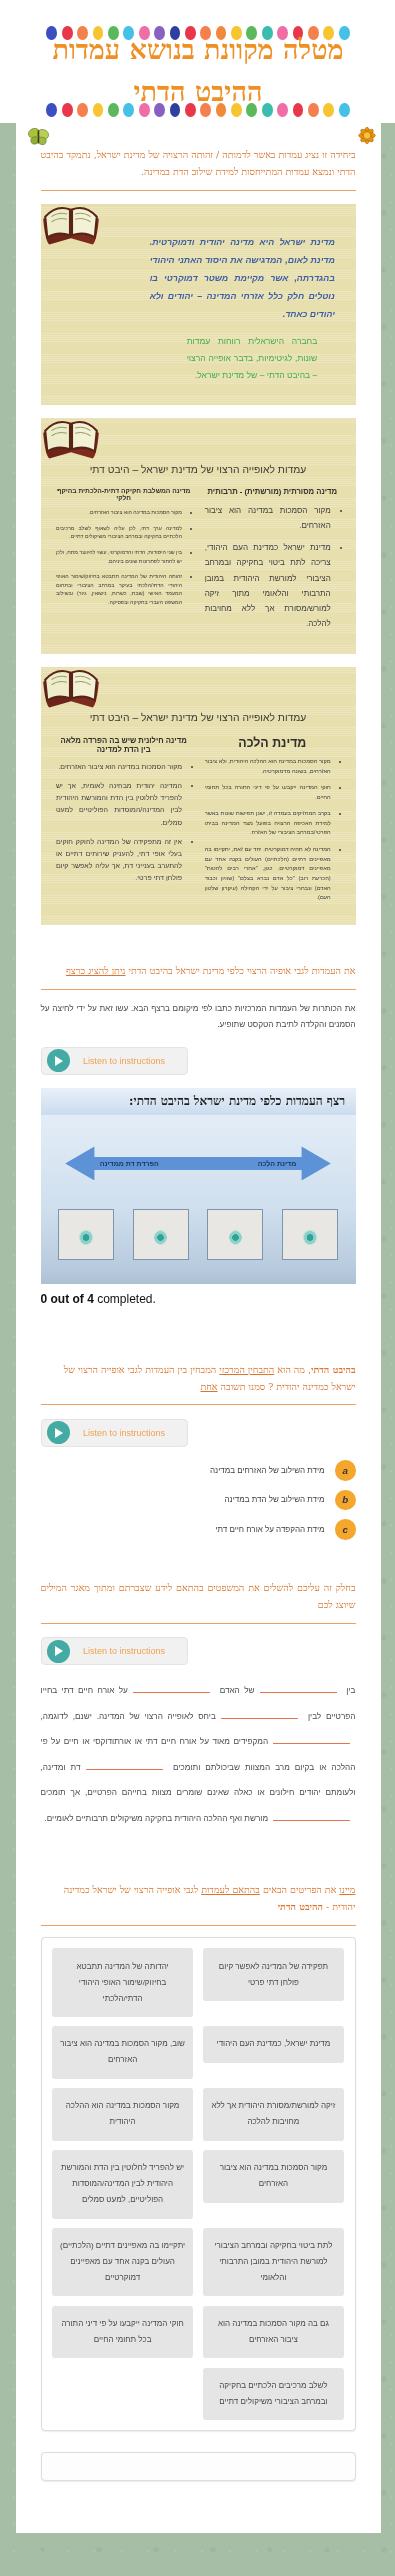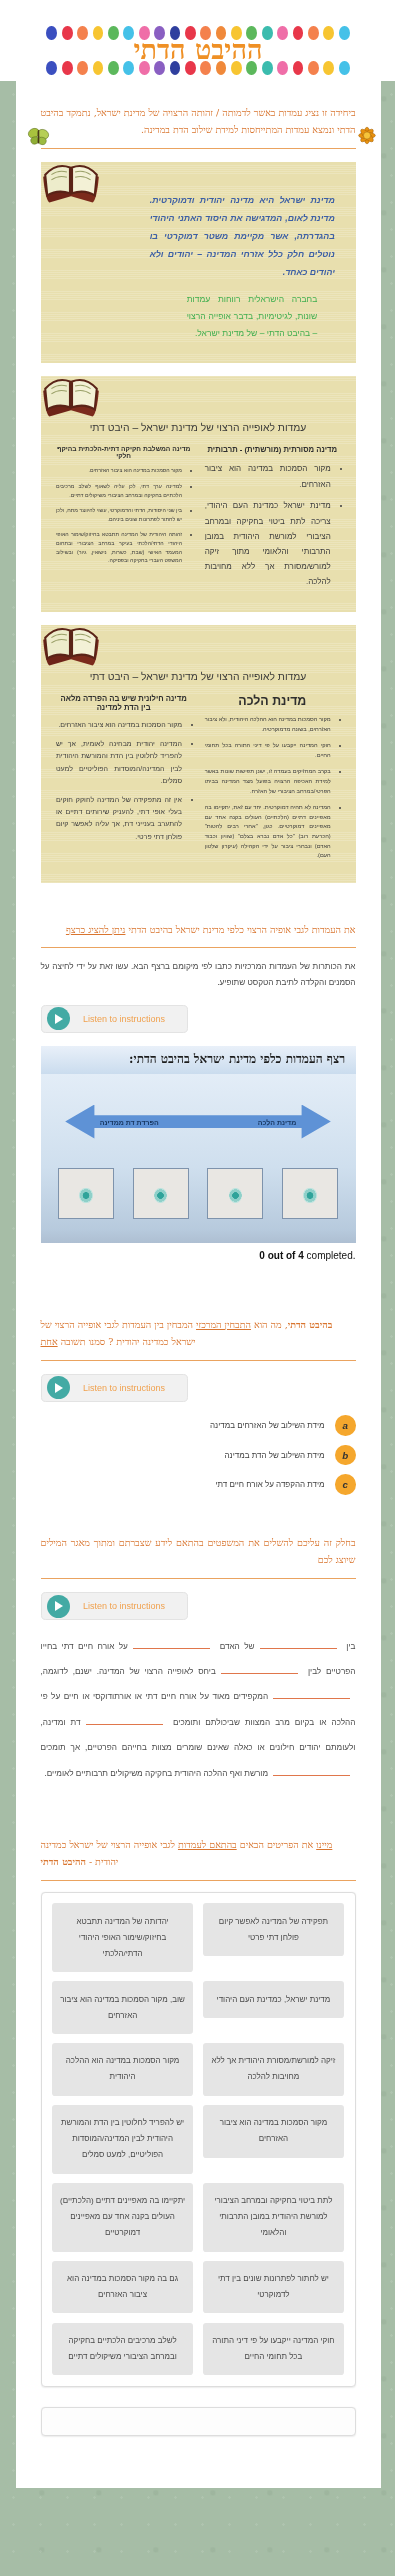--- a/index.html
+++ b/index.html
@@ -29,21 +29,21 @@
   .deco-butterfly{position:absolute;left:27px;top:126px;z-index:3;}
   .deco-flower{position:absolute;right:17.5px;top:123px;z-index:3;}
 
   
   .content{width:365px;margin:0 auto;background:#fff;padding:5.2px 25px 26px 25px;box-sizing:border-box;}
 
   .orange-serif{
     font-family:"DejaVu Serif","Liberation Serif",serif;
     color:#d9752f;font-size:9.5px;line-height:1.8;text-align:justify;
   }
-  .orange-serif.center{text-align:left;}
+  .orange-serif.center{text-align:right;}
   .sect-rule{border:none;border-top:1px solid #eaa360;margin:8.2px 0 11.3px 0;}
   .u{text-decoration:underline;}
   .b{font-weight:bold;}
   .link{text-decoration:underline;cursor:pointer;}
 
   
   .tan-card{
     position:relative;background:#e8dfae;
     background-image:repeating-linear-gradient(0deg, rgba(255,255,255,0.18) 0 0.5px, transparent 0.5px 2.1px);
     margin:13.4px 0;padding:14.4px 15.5px 15.5px 15.5px;min-height:155px;
@@ -119,21 +119,21 @@
   .squares-row{display:flex;justify-content:space-between;}
   .hotspot-sq{
     width:54px;height:49px;background:#e9e7e3;border:0.5px solid #7e93ac;
     display:flex;align-items:center;justify-content:center;cursor:pointer;
   }
   .hotspot-dot{
     width:13.4px;height:15.5px;border-radius:50%;
     background:radial-gradient(circle at 50% 50%, #2fa39a 0 3.1px, #8fd0c9 3.6px 6.2px, #b8e2dd 6.2px);
     margin-top:5.2px;
   }
-  .progress-line{direction:ltr;text-align:right;font-size:10px;color:#111;margin:7.2px 0 20.6px 0;}
+  .progress-line{direction:ltr;text-align:left;font-size:12px;color:#111;margin:7.2px 0 20.6px 0;}
 
   
   .options{margin:10.3px 0 15.5px 0;}
   .option-row{display:flex;direction:rtl;align-items:center;gap:10.3px;margin-bottom:8.8px;cursor:pointer;}
   .opt-circle{
     width:20.6px;height:20.6px;border-radius:50%;background:#f5a72d;flex:0 0 20.6px;
     display:flex;align-items:center;justify-content:center;
     font-style:italic;font-weight:bold;font-size:9.8px;color:#333;direction:ltr;
   }
   .opt-text{color:#3f3f3f;font-size:8px;}
@@ -185,20 +185,21 @@
       <span class="dot" style="background: rgb(247, 197, 49);"></span>
       <span class="dot" style="background: rgb(92, 184, 92);"></span>
       <span class="dot" style="background: rgb(59, 188, 174);"></span>
       <span class="dot" style="background: rgb(239, 110, 168);"></span>
       <span class="dot" style="background: rgb(232, 55, 74);"></span>
       <span class="dot" style="background: rgb(244, 129, 77);"></span>
       <span class="dot" style="background: rgb(247, 197, 49);"></span>
       <span class="dot" style="background: rgb(69, 193, 232);"></span>
     </div>
   <div class="main-title rtl">
+    <div>מטלה מקוונת בנושא עמדות</div>
     <div>ההיבט הדתי</div>
   </div>
   <div class="dots-row dots-bottom" id="dots-bottom">
       <span class="dot" style="background: rgb(59, 79, 192);"></span>
       <span class="dot" style="background: rgb(232, 55, 74);"></span>
       <span class="dot" style="background: rgb(244, 129, 77);"></span>
       <span class="dot" style="background: rgb(247, 197, 49);"></span>
       <span class="dot" style="background: rgb(92, 184, 92);"></span>
       <span class="dot" style="background: rgb(69, 193, 232);"></span>
       <span class="dot" style="background: rgb(239, 110, 168);"></span>
@@ -412,21 +413,20 @@
         <div class="sort-card rtl">תפקידה של המדינה לאפשר קיום פולחן דתי פרטי</div>
         <div class="sort-card rtl">יהדותה של המדינה תתבטא בחיזוק/שימור האופי היהודי הדתי/הלכתי</div>
         <div class="sort-card rtl">מדינת ישראל, כמדינת העם היהודי</div>
         <div class="sort-card rtl">שוב, מקור הסמכות במדינה הוא ציבור האזרחים</div>
         <div class="sort-card rtl">זיקה למורשת/מסורת היהודית אך ללא מחויבות להלכה</div>
         <div class="sort-card rtl">מקור הסמכות במדינה הוא ההלכה היהודית</div>
         <div class="sort-card rtl">מקור הסמכות במדינה הוא ציבור האזרחים</div>
         <div class="sort-card rtl">יש להפריד לחלוטין בין הדת והמורשת היהודית לבין המדינה/המוסדות הפוליטיים, למעט סמלים</div>
         <div class="sort-card rtl">לתת ביטוי בחקיקה ובמרחב הציבורי למורשת היהודית במובן התרבותי והלאומי</div>
         <div class="sort-card rtl">יתקיימו בה מאפיינים דתיים (הלכתיים) העולים בקנה אחד עם מאפיינים דמוקרטיים</div>
-        <div class="sort-card rtl">יש לחתור לפתרונות שונים בין דתי לדמוקרטי</div>
         <div class="sort-card rtl">גם בה מקור הסמכות במדינה הוא ציבור האזרחים</div>
         <div class="sort-card rtl">חוקי המדינה ייקבעו על פי דיני התורה בכל תחומי החיים</div>
         <div class="sort-card rtl">לשלב מרכיבים הלכתיים בחקיקה ובמרחב הציבורי משיקולים דתיים</div>
       </div>
   </div>
 
   <div class="zones-box">
     
   </div>
 

